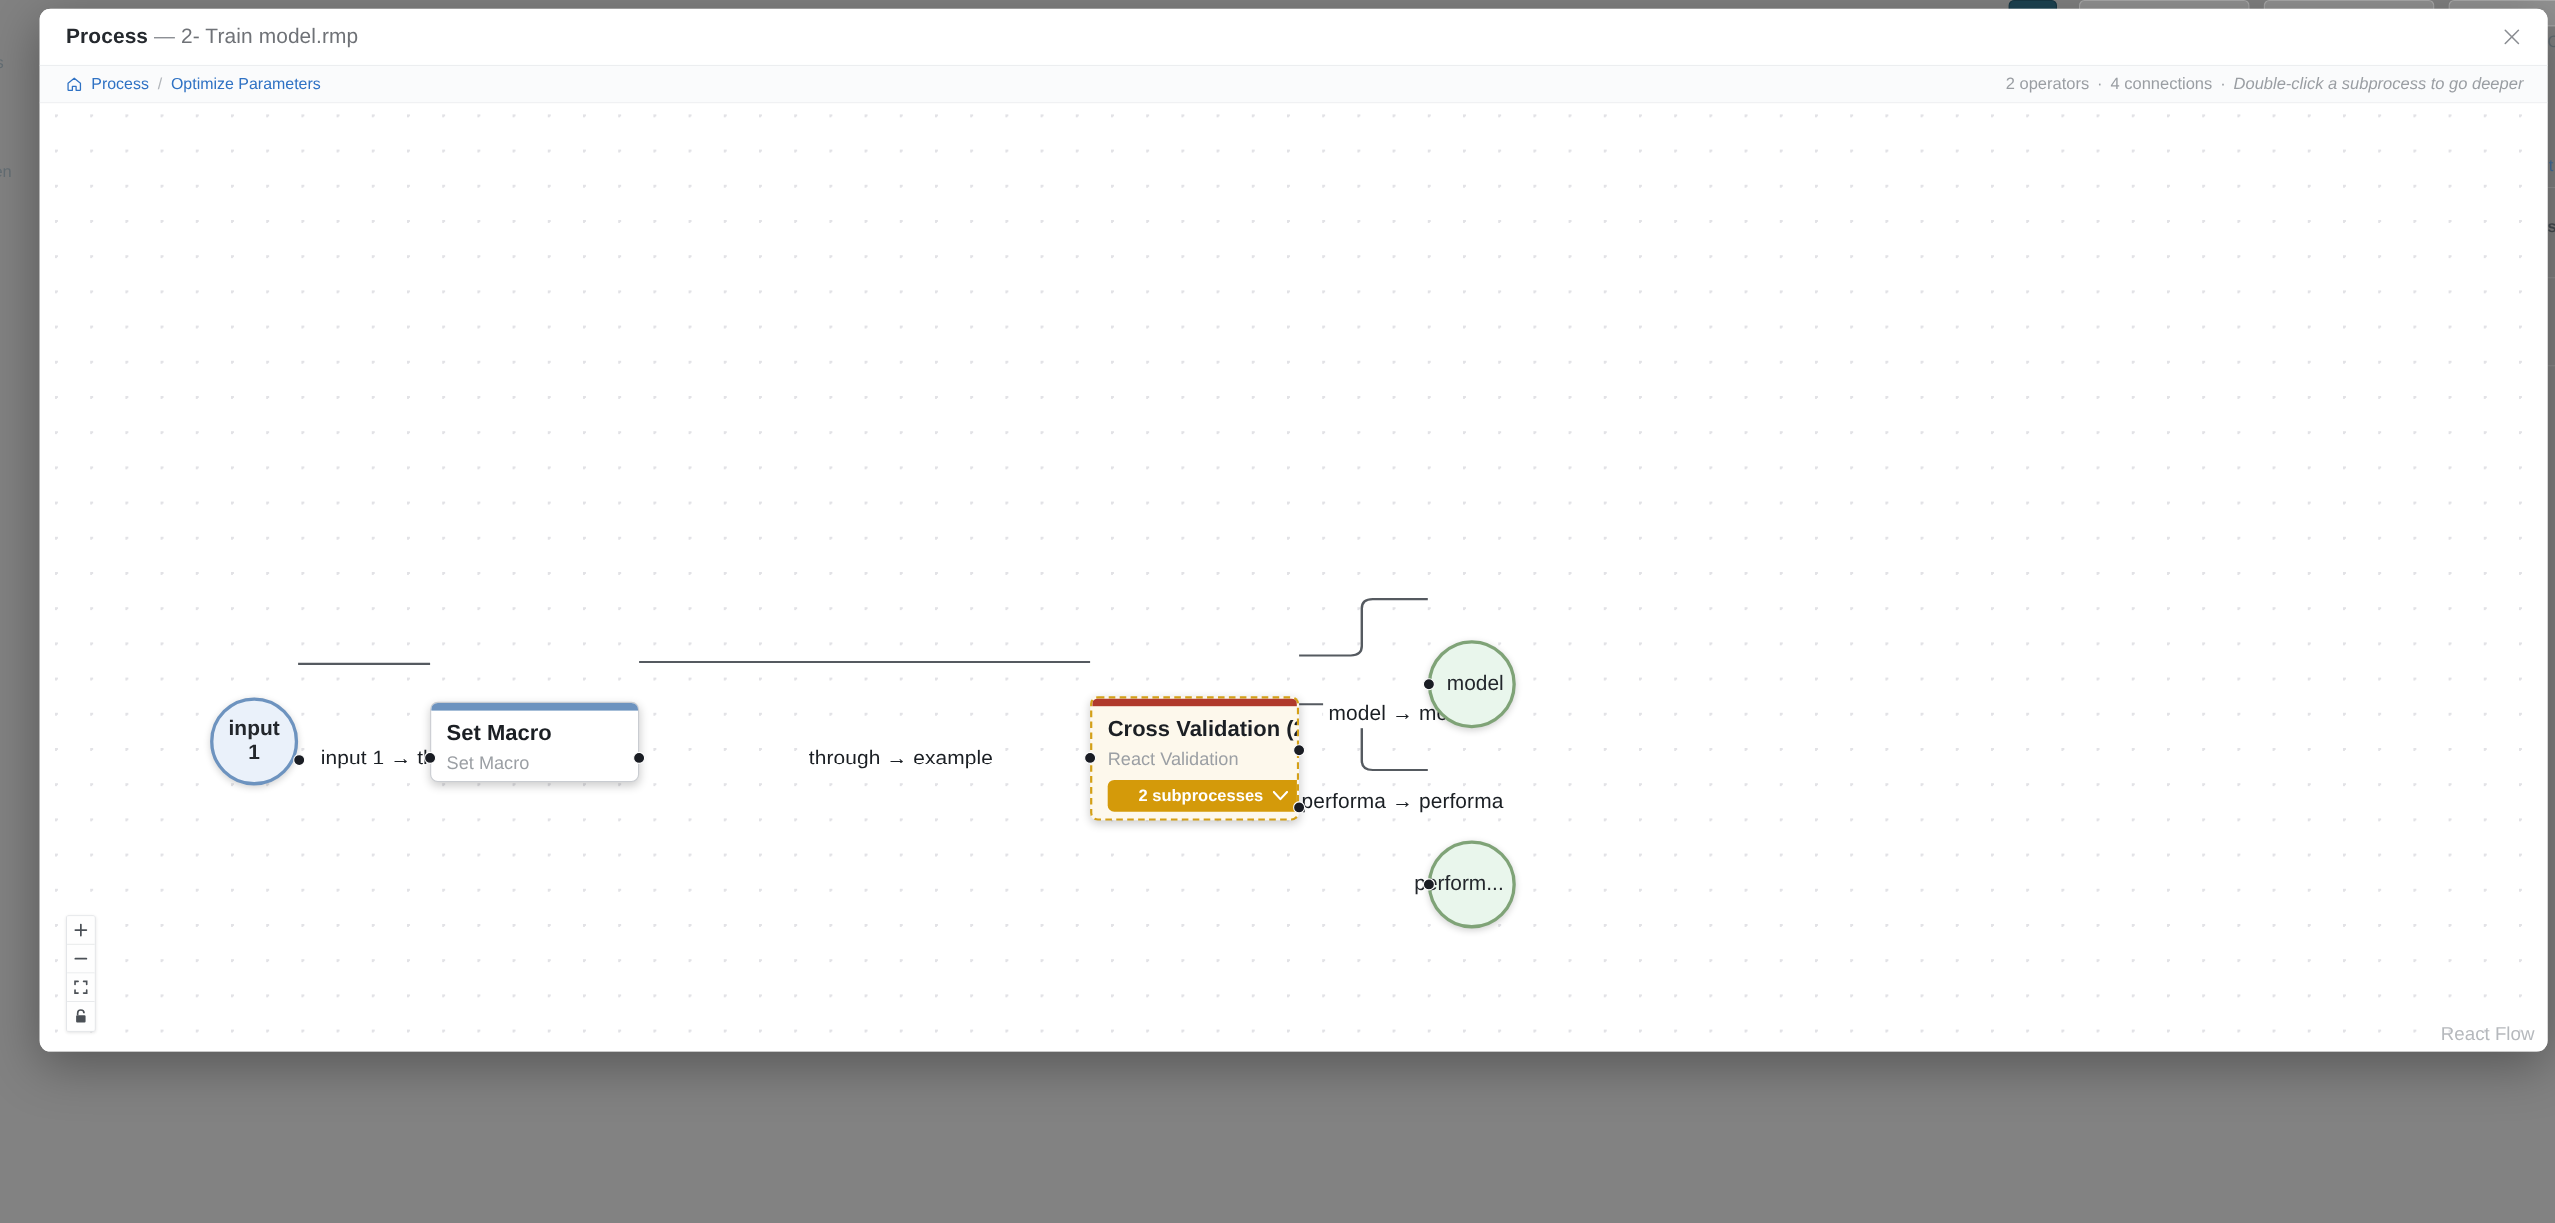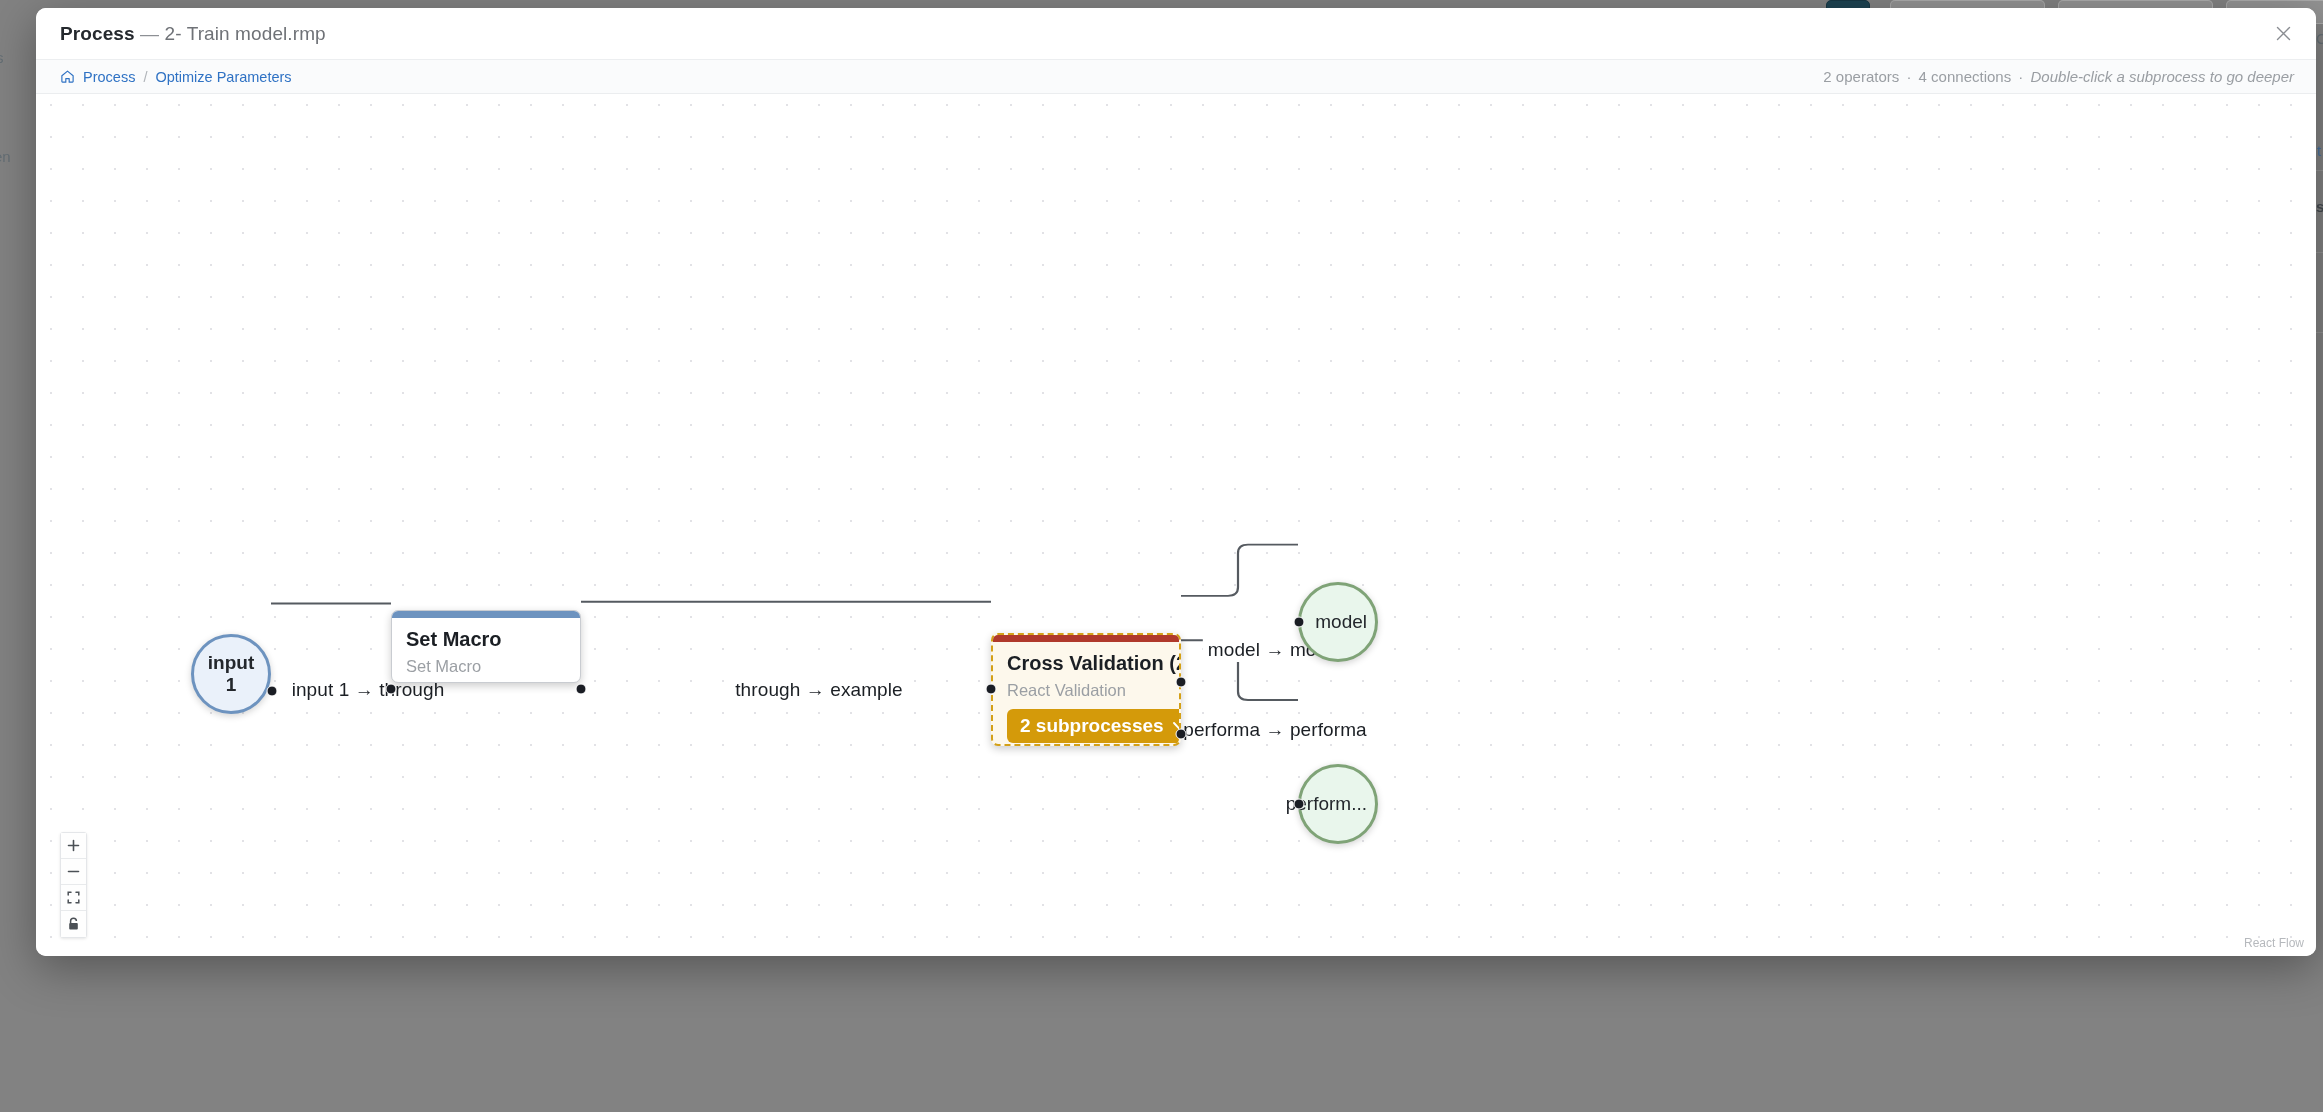--- a/index.html
+++ b/index.html
@@ -213,22 +213,22 @@
     border: 1.5px solid #c9ccd1;
   }
   .op-node.subprocess {
     background: #fdf8ec;
     border: 2.5px dashed #d4a017;
   }
   .subprocess-badge {
     display: inline-flex; align-items: center; gap: 9px;
     background: #d49a0a;
     color: #ffffff;
-    font-size: 19px; font-weight: bold;
-    padding: 6px 13px;
+    font-size: 15px; font-weight: bold;
+    padding: 6px 28px;
     border-radius: 6px;
     margin-top: 9px;
     cursor: pointer;
     white-space: nowrap;
   }
   .subprocess-badge svg { display: block; }
 
   
   #flow-controls {
     position: absolute;
@@ -247,21 +247,21 @@
     cursor: pointer;
     color: #4b5056;
     background: #fefefe;
   }
   .ctrl-btn:last-child { border-bottom: none; }
   .ctrl-btn svg { display: block; }
 
   #flow-attribution {
     position: absolute;
     right: 12px; bottom: 6px;
-    font-size: 12px;
+    font-size: 17px;
     color: #b6b9bd;
     z-index: 8;
     cursor: pointer;
   }
 </style>
 </head>
 <body>
 
 <div id="app-backdrop">
   <div class="backdrop-chip dark" style="left:1826px; top:0px; width:44px; height:22px;"></div>
@@ -329,21 +329,21 @@
     <div class="edge-label" style="left:332px; top:596px;">input 1 → through</div>
     <div class="edge-label" style="left:783px; top:596px;">through → example</div>
     <div class="edge-label" style="left:1239px; top:556px;">model → model</div>
     <div class="edge-label" style="left:1239px; top:636px;">performa → performa</div>
 
     <div class="port-node input" style="left:155px; top:540px; width:80px; height:80px;">
       <span>input 1</span>
     </div>
     <div class="handle" style="left:236px; top:597px;"></div>
 
-    <div class="op-node plain" style="left:355px; top:516px; width:190px; height:73px;">
+    <div class="op-node plain" style="left:355px; top:544px; width:190px; height:73px;">
       <div class="topbar" style="background:#6d93bf;"></div>
       <div class="body">
         <div class="op-title">Set Macro</div>
         <div class="op-subtitle">Set Macro</div>
       </div>
     </div>
     <div class="handle" style="left:355px; top:595px;"></div>
     <div class="handle" style="left:545px; top:595px;"></div>
 
     <div class="op-node subprocess" style="left:955px; top:539px; width:190px; height:113px;">

